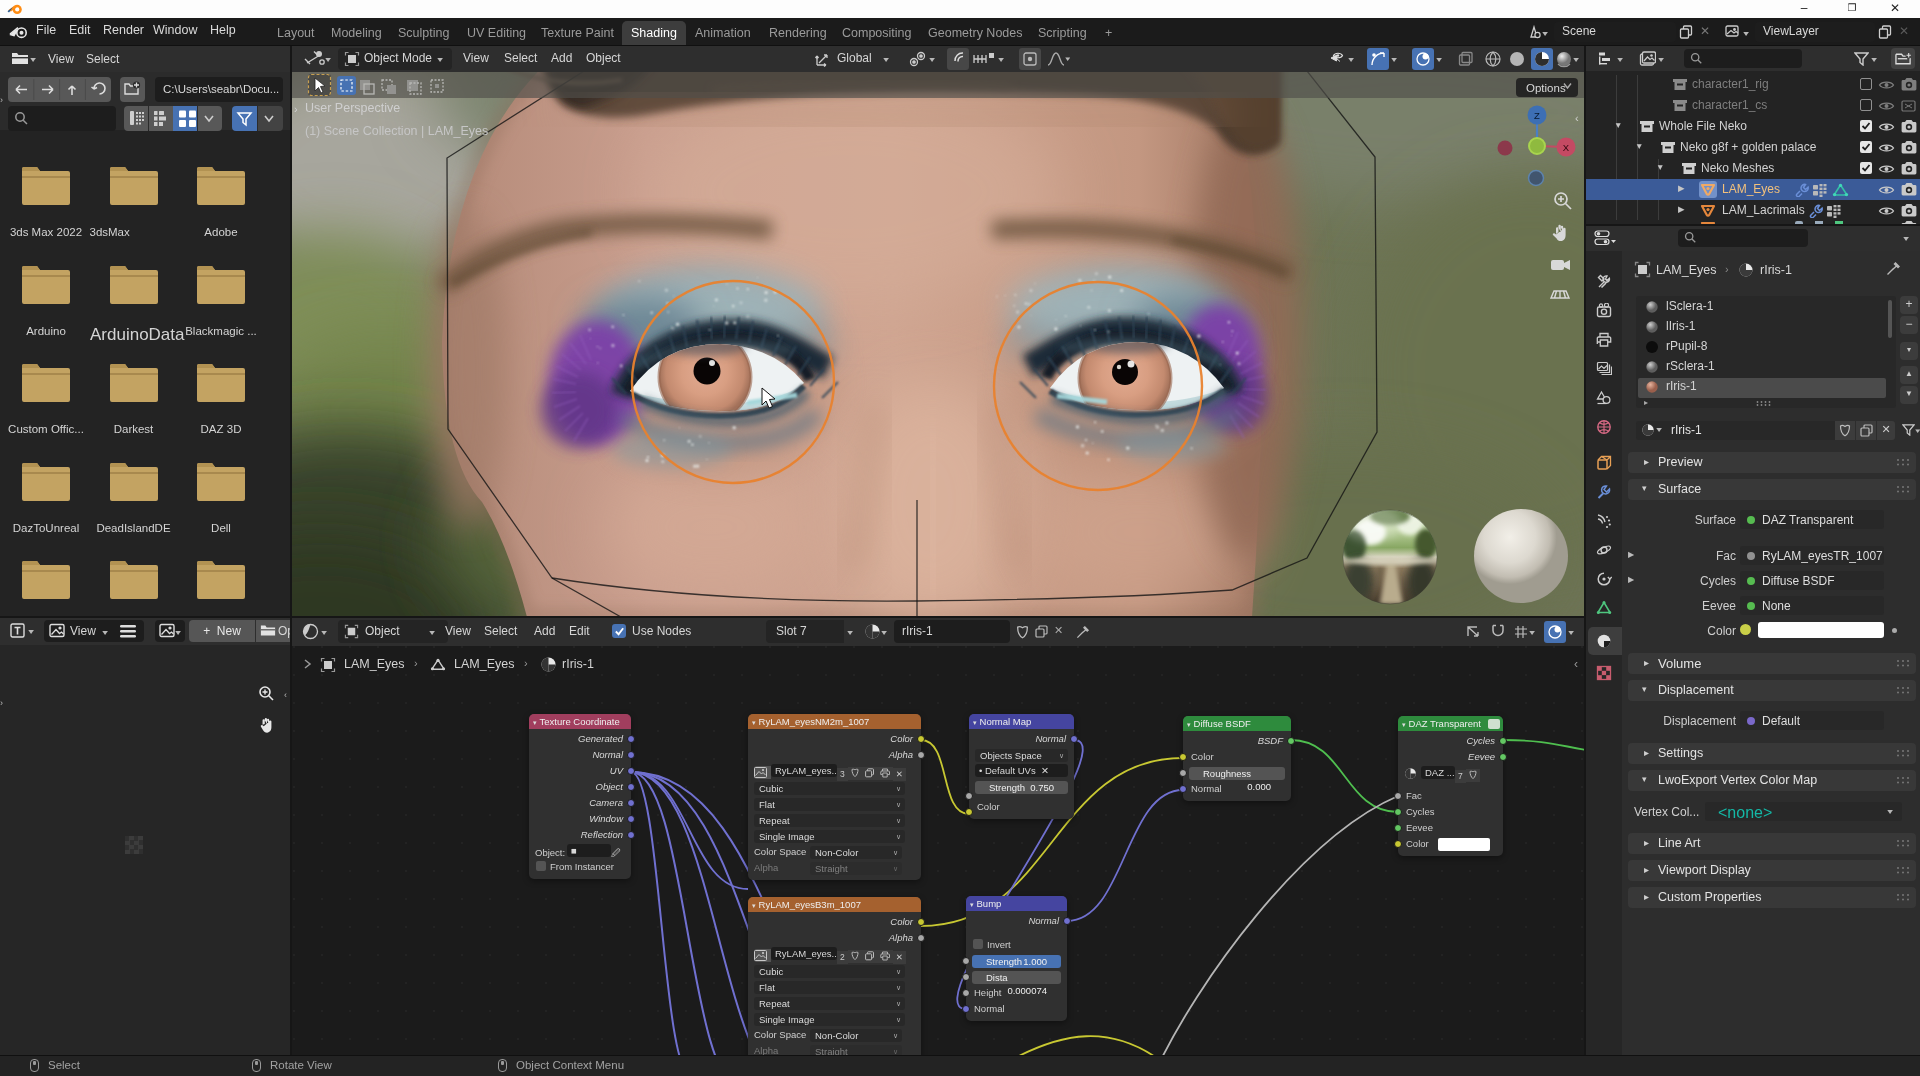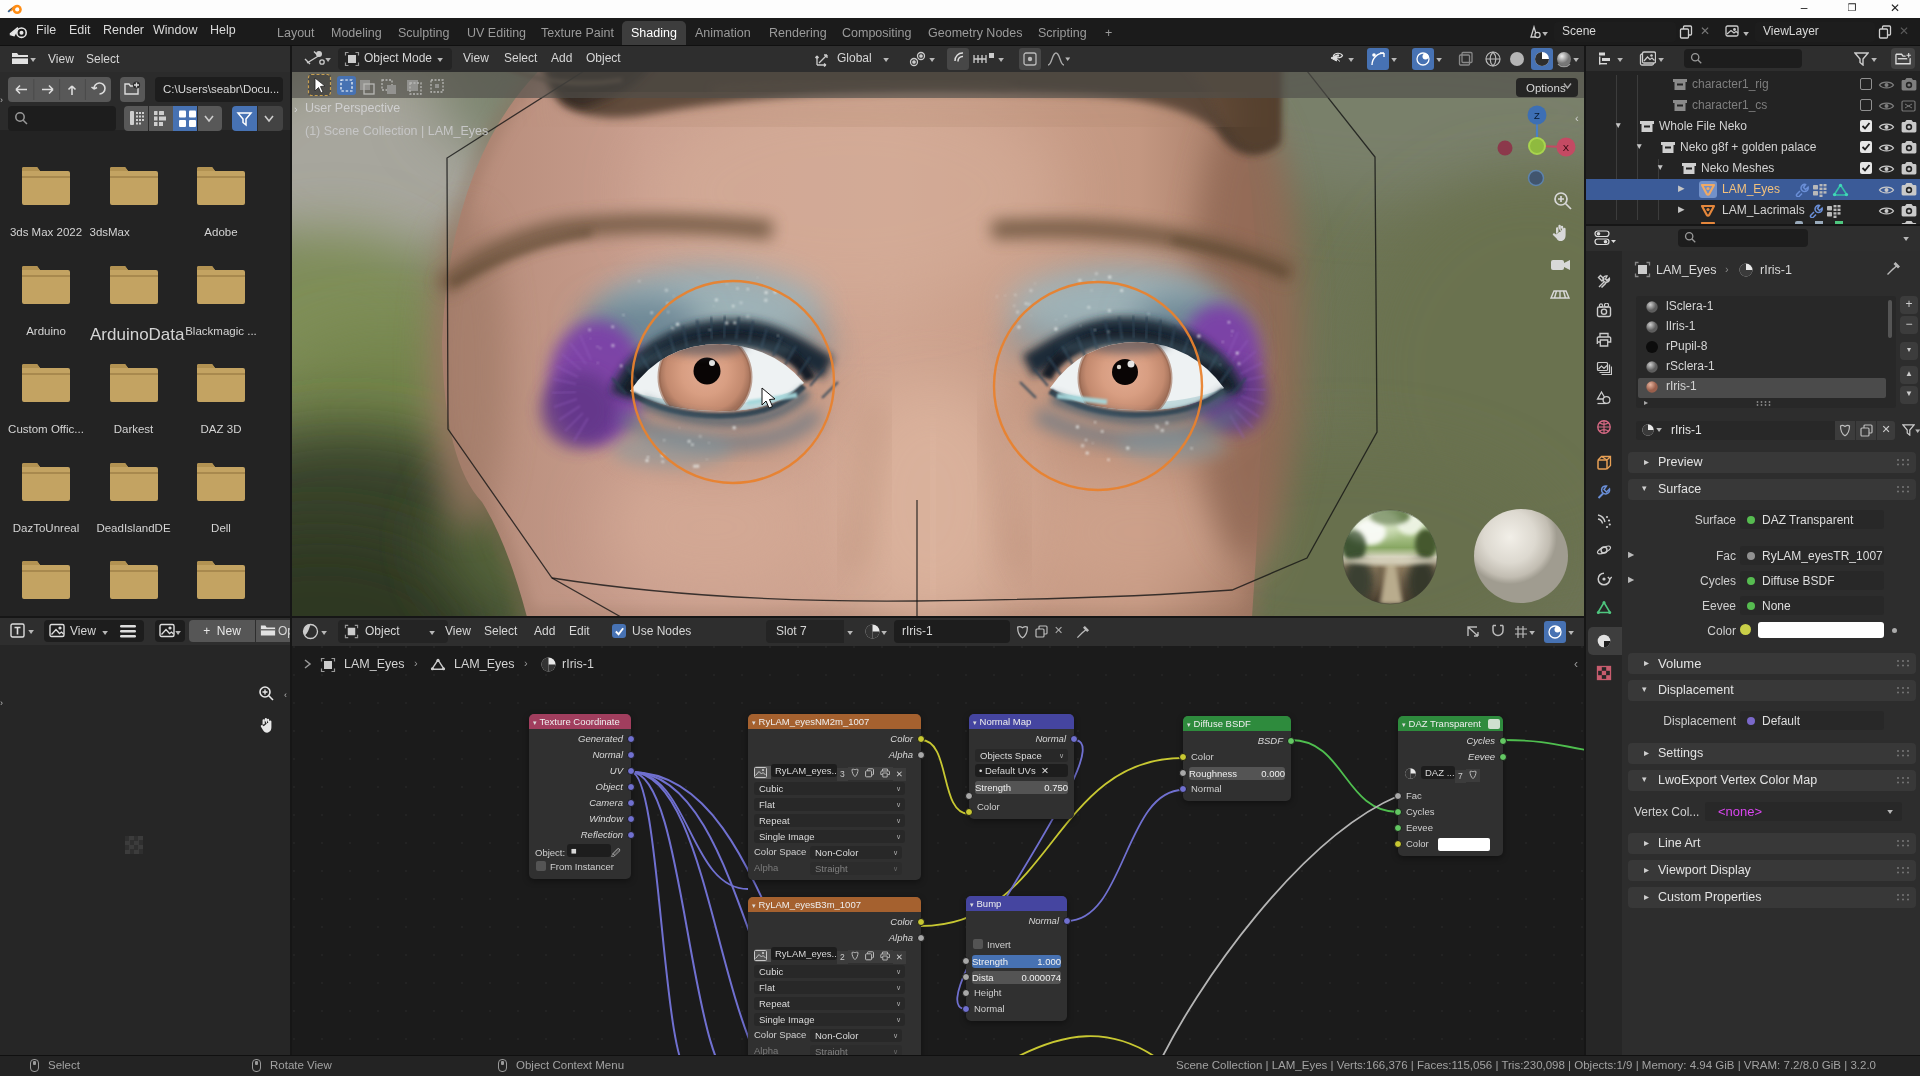--- a/index.html
+++ b/index.html
@@ -1055,21 +1055,21 @@
 .nd{background:#303030;border-radius:5px;box-shadow:0 2px 6px rgba(0,0,0,0.4);font-size:9.5px;color:#d8d8d8;padding-bottom:4px;}
 .ndh{height:15px;line-height:15px;border-radius:5px 5px 0 0;color:#eee;padding-left:4px;font-size:9.5px;margin-bottom:2px;}
 .ndc{font-size:7px;margin-right:3px;color:#ddd;}
 .ndr{position:relative;height:16px;line-height:15px;}
 .rt{position:absolute;right:8px;top:0;font-style:italic;}
 .lt{color:#d0d0d0;}
 .dim{opacity:0.45;}
 .dd{display:inline-block;background:#282828;border-radius:3px;height:13px;line-height:13px;padding:0 5px;margin-left:6px;width:151px;position:relative;top:1px;color:#ddd;}
 .dd:after{content:'\2228';position:absolute;right:4px;top:0;font-size:7px;color:#aaa;}
 .fld{display:inline-block;background:#1d1d1d;border-radius:3px;height:13px;line-height:13px;padding:0 4px;position:relative;top:1px;overflow:hidden;white-space:nowrap;}
-.slider{display:inline-block;background:#545454;border-radius:3px;height:13px;line-height:13px;padding:0 0;position:relative;top:1px;color:#f0f0f0;}
+.slider{display:inline-block;background:#545454;border-radius:3px;height:13px;line-height:13px;padding:0 14px;position:relative;top:1px;color:#f0f0f0;}
 .slider.sel{background:#4772b3;}
 .sock{position:absolute;width:8px;height:8px;border-radius:50%;border:1px solid #191919;}
 .cb{display:inline-block;width:10px;height:10px;background:#545454;border-radius:2px;margin:2px 4px 0 7px;vertical-align:top;}
 .imgrow{height:17px;}
 .ibtn{display:inline-block;width:17px;height:13px;background:#545454;border-radius:3px 0 0 3px;margin-left:6px;position:relative;top:1px;}
 .nbtn{display:inline-block;background:#3c3c3c;height:13px;line-height:13px;padding:0 3px;position:relative;top:1px;font-size:8.5px;color:#ccc;}
 </style>
 
 <div class="abs" id="outliner" style="left:1586px;top:46px;width:334px;height:179px;background:#232323;overflow:hidden;">
   <div class="abs hdr" style="left:0;top:0;width:334px;height:25px;"></div>
@@ -1563,21 +1563,21 @@
         <svg class="abs" style="left:310px;top:551px" width="14" height="9" viewBox="0 0 14 9" fill="#777">
           <circle cx="2" cy="2" r="1"></circle>
           <circle cx="7" cy="2" r="1"></circle>
           <circle cx="12" cy="2" r="1"></circle>
           <circle cx="2" cy="6.5" r="1"></circle>
           <circle cx="7" cy="6.5" r="1"></circle>
           <circle cx="12" cy="6.5" r="1"></circle>
         </svg>
         <span class="abs" style="left:48px;top:580px;color:#cfcfcf;font-size:12px;">Vertex Col...</span>
         <div class="abs" style="left:119px;top:577px;width:197px;height:19px;background:#282828;border-radius:3px;"></div>
-        <span class="abs" style="left:132px;top:579px;color:#d946ef;font-size:13px;">&lt;none&gt;</span>
+        <span class="abs" style="left:132px;top:579px;color:#14b8a6;font-size:16px;">&lt;none&gt;</span>
         <span class="chev abs" style="left:302px;top:582px;">▾</span>
         <div class="abs" style="left:42px;top:608px;width:288px;height:21px;background:#383838;border-radius:4px;"></div>
         <span class="abs" style="left:58px;top:612px;color:#cfcfcf;font-size:10px;">▸</span>
         <span class="abs" style="left:72px;top:611px;color:#e3e3e3;font-size:12.5px;">Line Art</span>
         <svg class="abs" style="left:310px;top:614px" width="14" height="9" viewBox="0 0 14 9" fill="#777">
           <circle cx="2" cy="2" r="1"></circle>
           <circle cx="7" cy="2" r="1"></circle>
           <circle cx="12" cy="2" r="1"></circle>
           <circle cx="2" cy="6.5" r="1"></circle>
           <circle cx="7" cy="6.5" r="1"></circle>
@@ -1615,15 +1615,14 @@
 <div class="abs" style="left:0;top:45px;width:1920px;height:1px;background:#101010;z-index:50;"></div>
 <div class="abs" style="left:0;top:1055px;width:1920px;height:1px;background:#101010;z-index:50;"></div>
 
 <div id="status" class="abs">
   <div class="mico" style="left:30px"></div>
       <span style="left:48px">Select</span>
   <div class="mico" style="left:252px"></div>
       <span style="left:270px">Rotate View</span>
   <div class="mico" style="left:498px"></div>
       <span style="left:516px">Object Context Menu</span>
-  <span style="left:1176px">Scene Collection | LAM_Eyes | Verts:166,376 | Faces:115,056 | Tris:230,098 | Objects:1/9 | Memory: 4.94 GiB | VRAM: 7.2/8.0 GiB | 3.2.0</span>
 </div>
 
 </div>
 </body></html>

